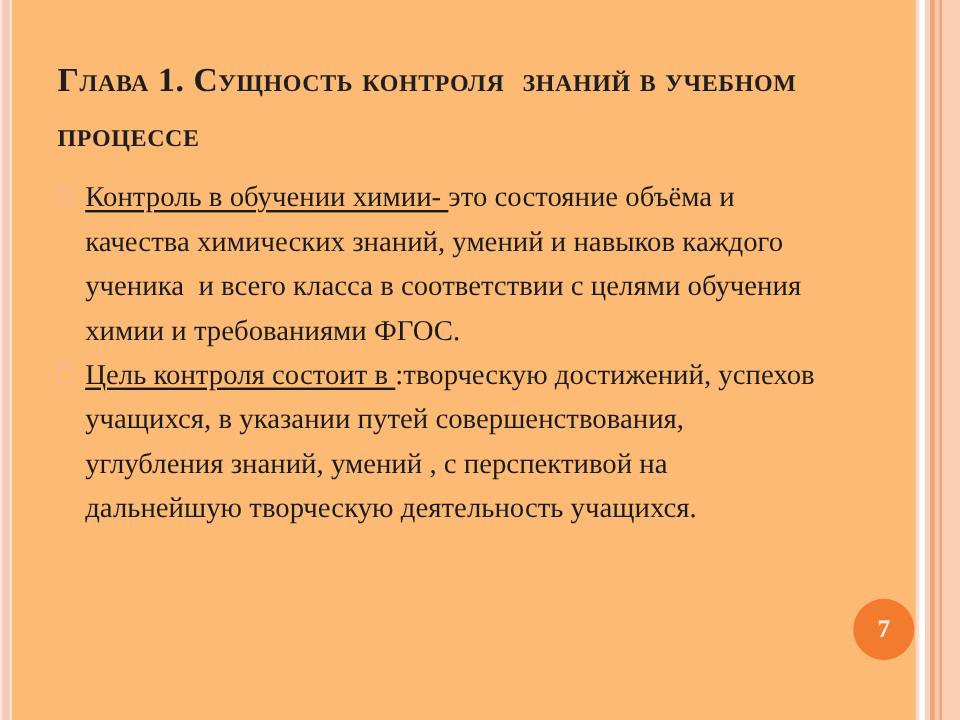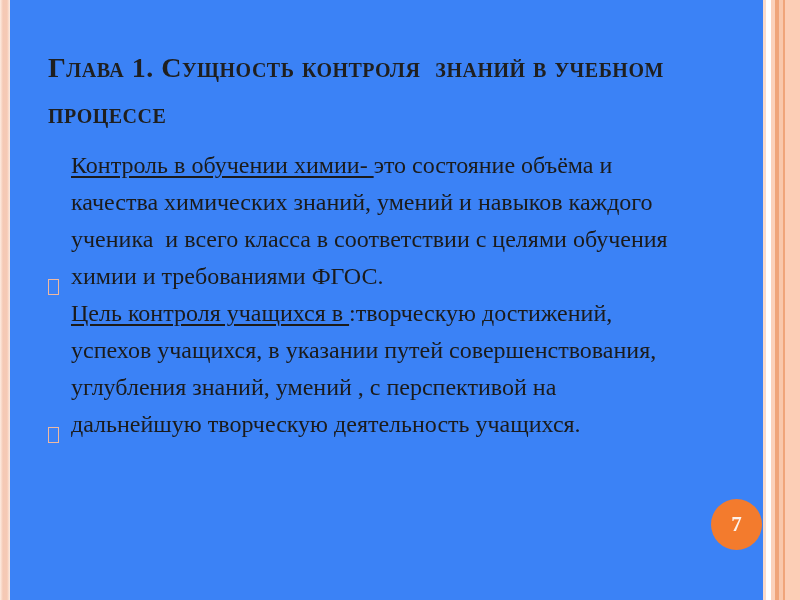--- a/index.html
+++ b/index.html
@@ -1,19 +1,19 @@
 <!DOCTYPE html>
 <html><head>
 <meta charset="utf-8">
 <style>
   html,body{margin:0;padding:0;background:#fff;}
   .slide{
     position:relative;
     width:800px;height:600px;
-    background:#3b82f6;
+    background:#fdba74;
     overflow:hidden;
     font-family:"Liberation Serif","DejaVu Serif",serif;
   }
   
   .stripe-left{
     position:absolute;left:0;top:0;bottom:0;width:10px;
     background:linear-gradient(90deg,#fdece2 0%,#f5c9b5 30%,#f5c9b5 70%,#fdece2 100%);
   }
   
   .stripes-right{
@@ -34,21 +34,21 @@
     font-variant:small-caps;
     letter-spacing:0.5px;
     color:#1f1f1f;
     white-space:pre-wrap;
   }
 
   .bullets{
     position:absolute;left:48px;top:147px;width:636px;
     margin:0;padding:0;list-style:none;
   }
-  .bullet{display:flex;margin:0;padding:0;align-items:flex-end;}
+  .bullet{display:flex;margin:0;padding:0;}
   .bullet-marker{
     flex:none;
     width:9px;height:14px;
     border:1.5px solid #efb9a1;
     margin:9px 12px 0 0;
     background:transparent;
   }
   .bullet-text{
     margin:0;
     font-size:24px;line-height:37px;
@@ -91,21 +91,21 @@
 
   <h1 class="title">Глава 1. Сущность контроля  знаний в учебном процессе</h1>
 
   <ul class="bullets">
     <li class="bullet">
       <span class="bullet-marker"></span>
       <p class="bullet-text"><span class="u">Контроль в обучении химии- </span><span>это состояние объёма и качества химических знаний, умений и навыков каждого ученика  и всего класса в соответствии с целями обучения химии и требованиями ФГОС.</span></p>
     </li>
     <li class="bullet">
       <span class="bullet-marker"></span>
-      <p class="bullet-text"><span class="u">Цель контроля учащихся в </span><span>:творческую достижений, успехов учащихся, в указании путей совершенствования, углубления знаний, умений , с перспективой на дальнейшую творческую деятельность учащихся.</span></p>
+      <p class="bullet-text"><span class="u">Цель контроля состоит в </span><span>:творческую достижений, успехов учащихся, в указании путей совершенствования, углубления знаний, умений , с перспективой на дальнейшую творческую деятельность учащихся.</span></p>
     </li>
   </ul>
 
   <div class="page-badge">
     <span>7</span>
   </div>
 
 </div>
 
 </body></html>

